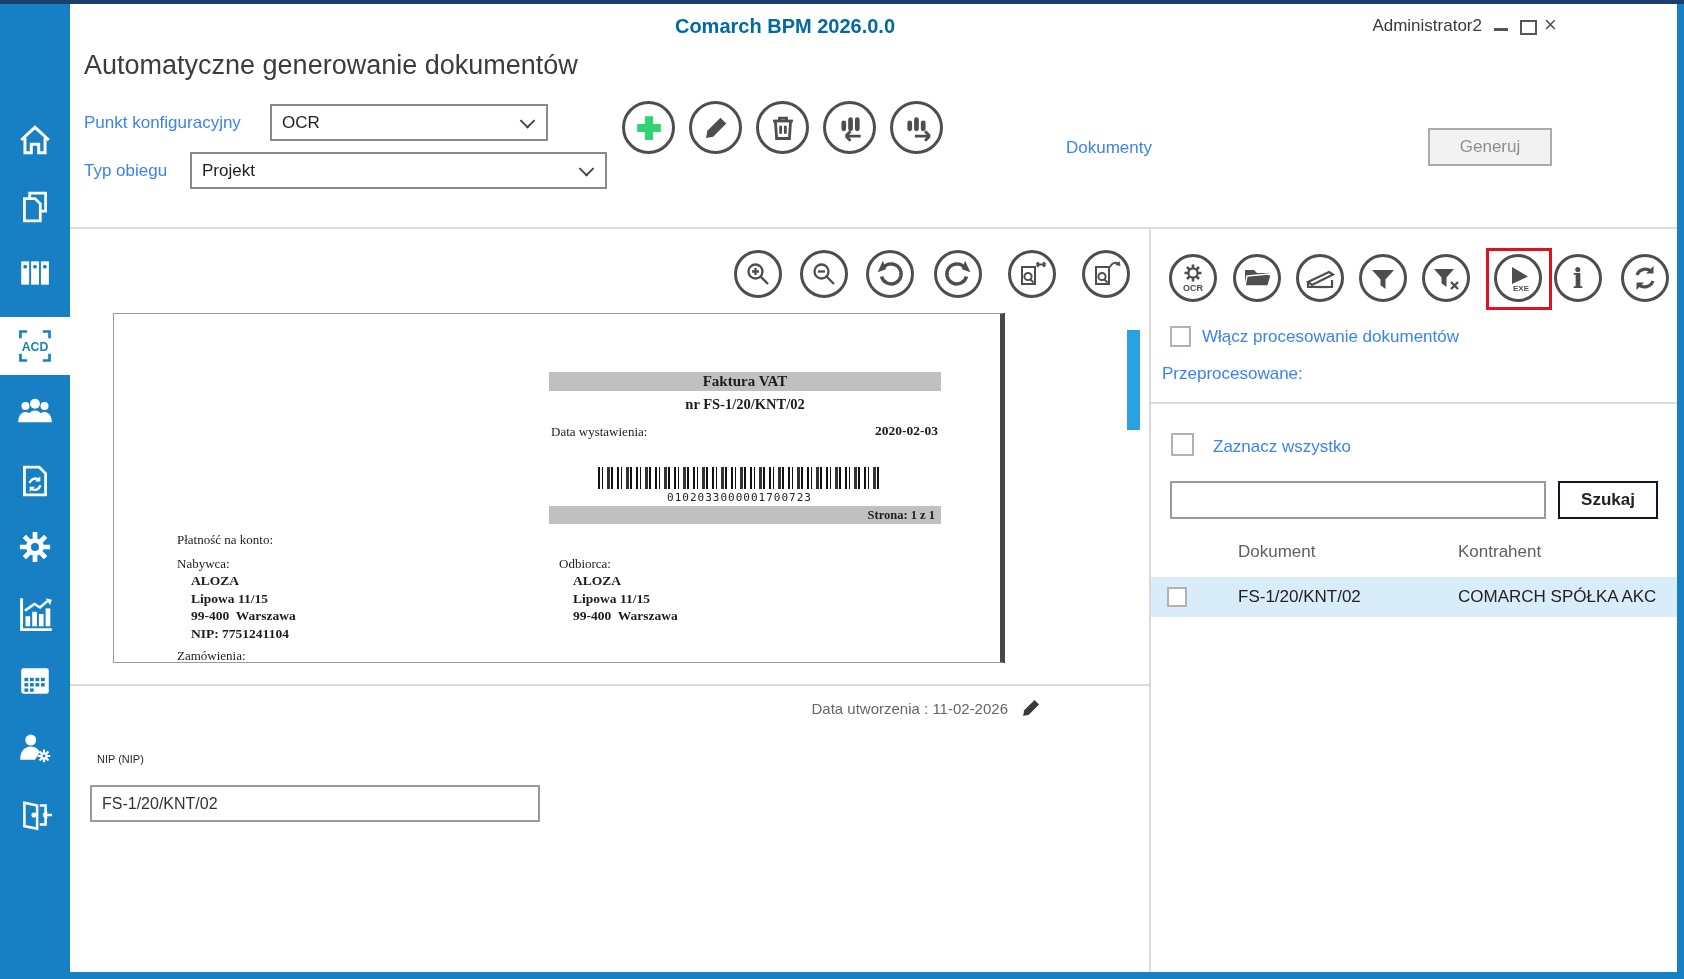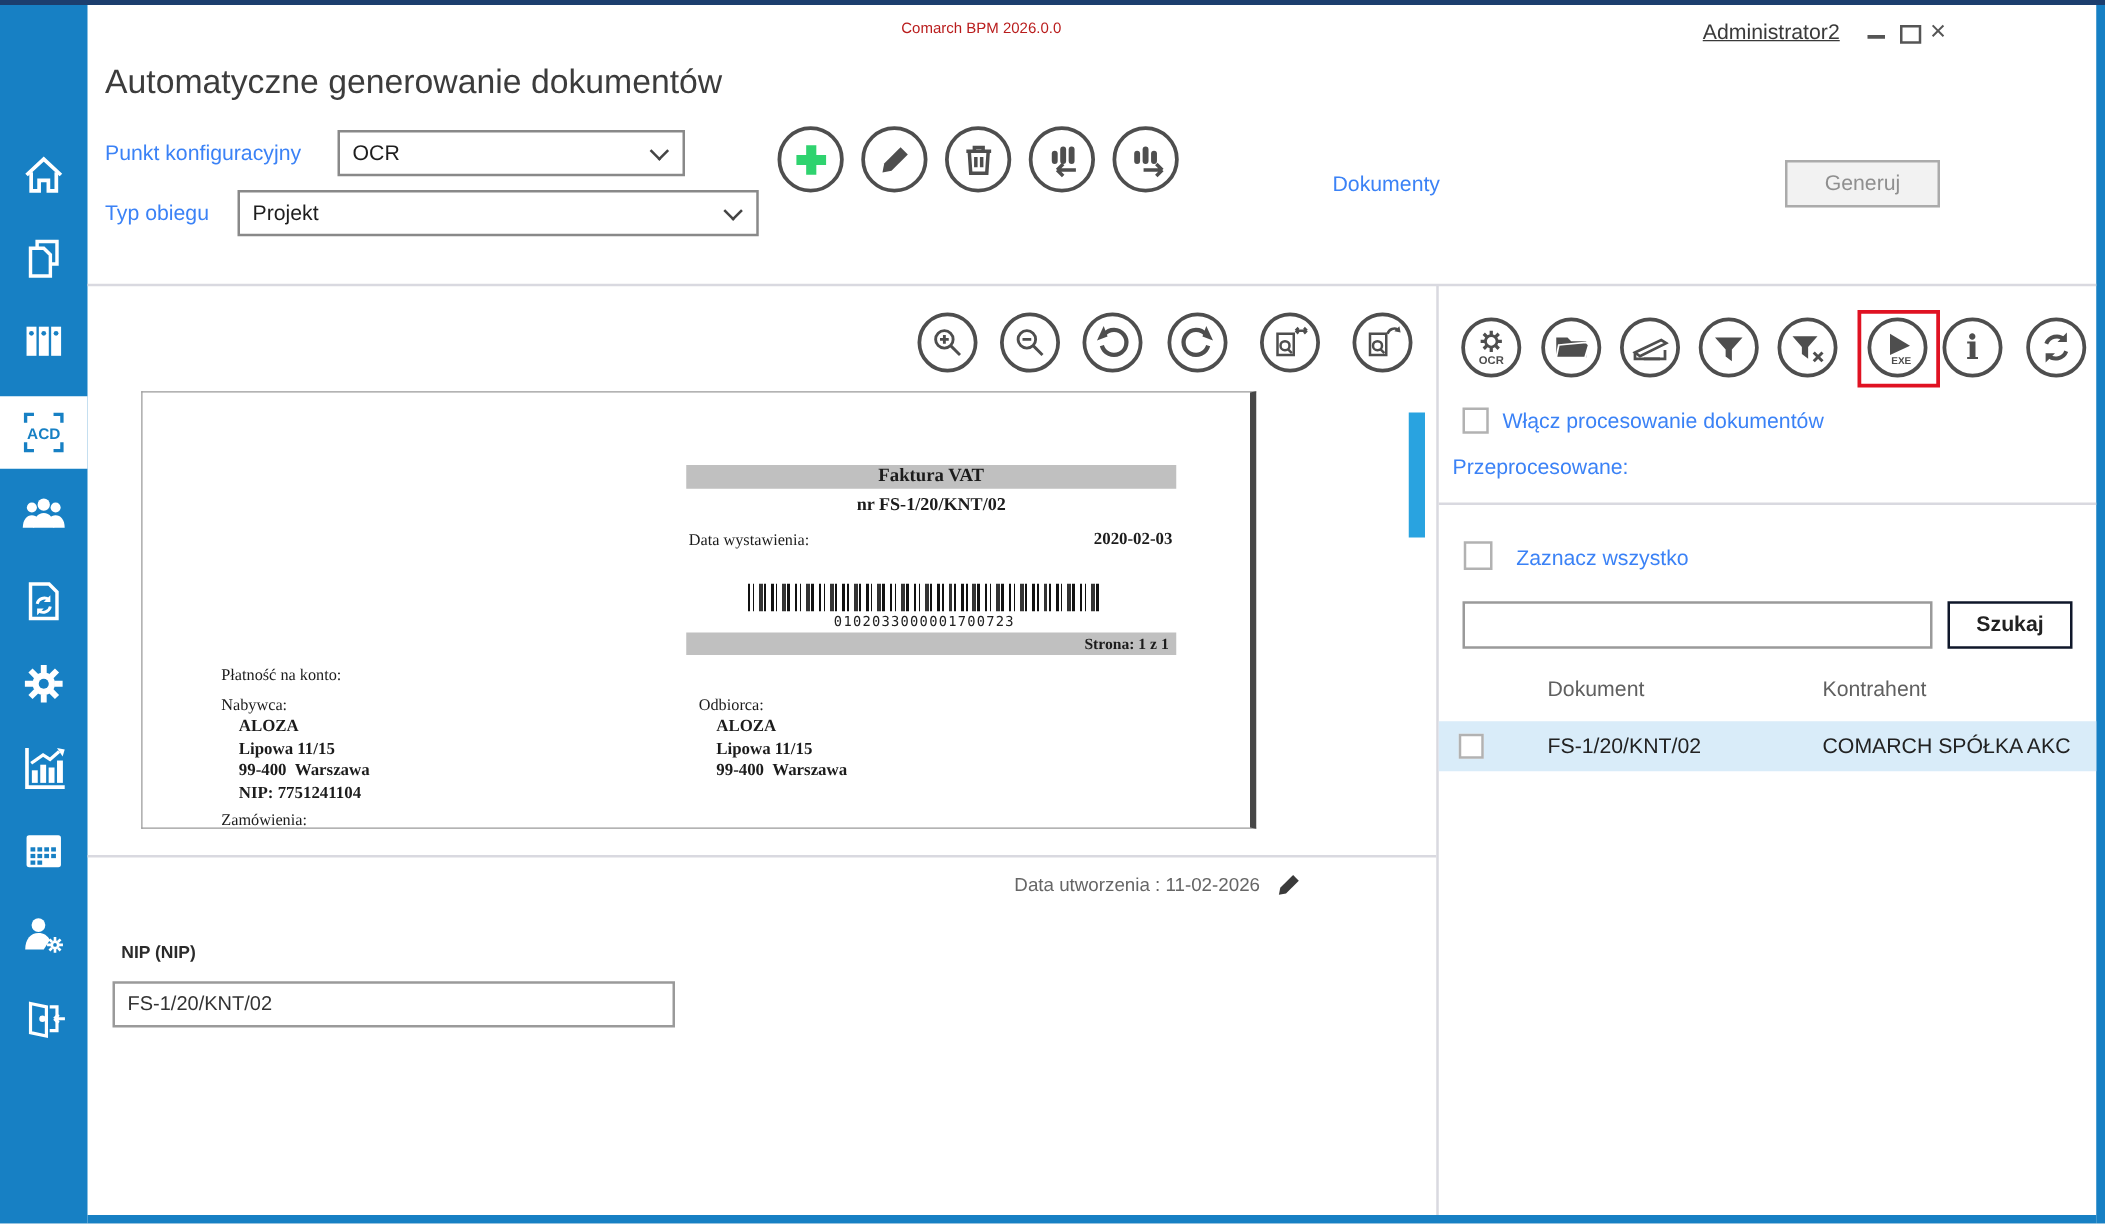--- a/index.html
+++ b/index.html
@@ -8,22 +8,22 @@
   .abs{position:absolute;}
   
   #top-border{left:0;top:0;width:1684px;height:4px;background:#1c3e6e;}
   #right-border{left:1677px;top:4px;width:7px;height:975px;background:#1780c4;}
   #bottom-border{left:70px;top:972px;width:1607px;height:7px;background:#1780c4;}
   
   #sidebar{left:0;top:4px;width:70px;height:975px;background:#1780c4;}
   .side-item{position:absolute;left:0;width:70px;height:58px;display:flex;align-items:center;justify-content:center;cursor:pointer;}
   .side-item.active{background:#ffffff;text-decoration:underline;}
   
-  #app-title{left:785px;top:15px;transform:translateX(-50%);font-size:12px;color:#b91c1c;}
-  #user-name{left:1352px;top:16px;width:130px;text-align:center;font-size:17px;text-decoration:underline;}
+  #app-title{left:785px;top:15px;transform:translateX(-50%);font-size:20px;color:#0369a1;font-weight:bold;}
+  #user-name{left:1352px;top:16px;width:130px;text-align:right;font-size:17px;}
   .winbtn{position:absolute;cursor:pointer;color:#555;}
   #btn-min{left:1494px;top:28px;width:14px;height:3px;background:#555;}
   #btn-max{left:1520px;top:20px;width:13px;height:11px;border:2px solid #555;}
   #btn-close{left:1544px;top:14px;font-size:22px;line-height:22px;}
   
   #page-title{left:84px;top:50px;font-size:27px;color:#3c3c3c;}
   .lbl{position:absolute;font-size:17px;color:#3b82f6;}
   .select{position:absolute;background:#fff;border:2px solid #898989;box-sizing:border-box;
           display:flex;align-items:center;padding-left:10px;font-size:17px;color:#1e1e1e;cursor:pointer;}
   .chev{position:absolute;right:13px;top:50%;width:9px;height:9px;border-right:2px solid #444;border-bottom:2px solid #444;
@@ -49,21 +49,21 @@
         border-right:5px solid #111;border-bottom:4px solid #111;box-sizing:border-box;}
   .greybar{position:absolute;left:435px;width:392px;height:19px;background:#c0c0c0;}
   #barcode{position:absolute;left:484px;top:153px;width:283px;height:22px;
      background:repeating-linear-gradient(90deg,#111 0 2px,#fff 2px 4px,#111 4px 5px,#fff 5px 9px,#333 9px 12px,#fff 12px 13px,#111 13px 15px,#fff 15px 19px);}
   #barcode-num{position:absolute;left:484px;top:177px;width:283px;text-align:center;
      font-family:"DejaVu Sans Mono",monospace;font-size:11px;letter-spacing:1px;color:#222;}
   
   #scroll-ind{left:1127px;top:330px;width:13px;height:100px;background:#29a3e0;cursor:pointer;}
   
   #creation-date{left:708px;top:700px;width:300px;text-align:right;font-size:15px;color:#666;}
-  #nip-label{left:97px;top:753px;font-size:14px;font-weight:bold;color:#2b2b2b;text-align:center;}
+  #nip-label{left:97px;top:753px;font-size:11px;font-weight:normal;color:#2b2b2b;text-align:center;}
   .tinput{position:absolute;border:2px solid #9a9a9a;box-sizing:border-box;font-size:16px;color:#333;
         padding:0 10px;font-family:"Liberation Sans",sans-serif;background:#fff;}
   #nip-input{left:90px;top:785px;width:450px;height:37px;}
   
   .chk{position:absolute;background:#fff;border:2px solid #b2b2b2;box-sizing:border-box;cursor:pointer;}
   #red-box{left:1486px;top:248px;width:66px;height:62px;border:3px solid #e01222;box-sizing:border-box;}
   #search-input{left:1170px;top:481px;width:376px;height:38px;}
   #btn-search{left:1558px;top:481px;width:100px;height:38px;background:#fff;border:2px solid #0f172a;
        box-sizing:border-box;display:flex;align-items:center;justify-content:center;font-size:17px;font-weight:bold;color:#222;cursor:pointer;}
   .th{position:absolute;top:542px;font-size:17px;color:#606060;}

